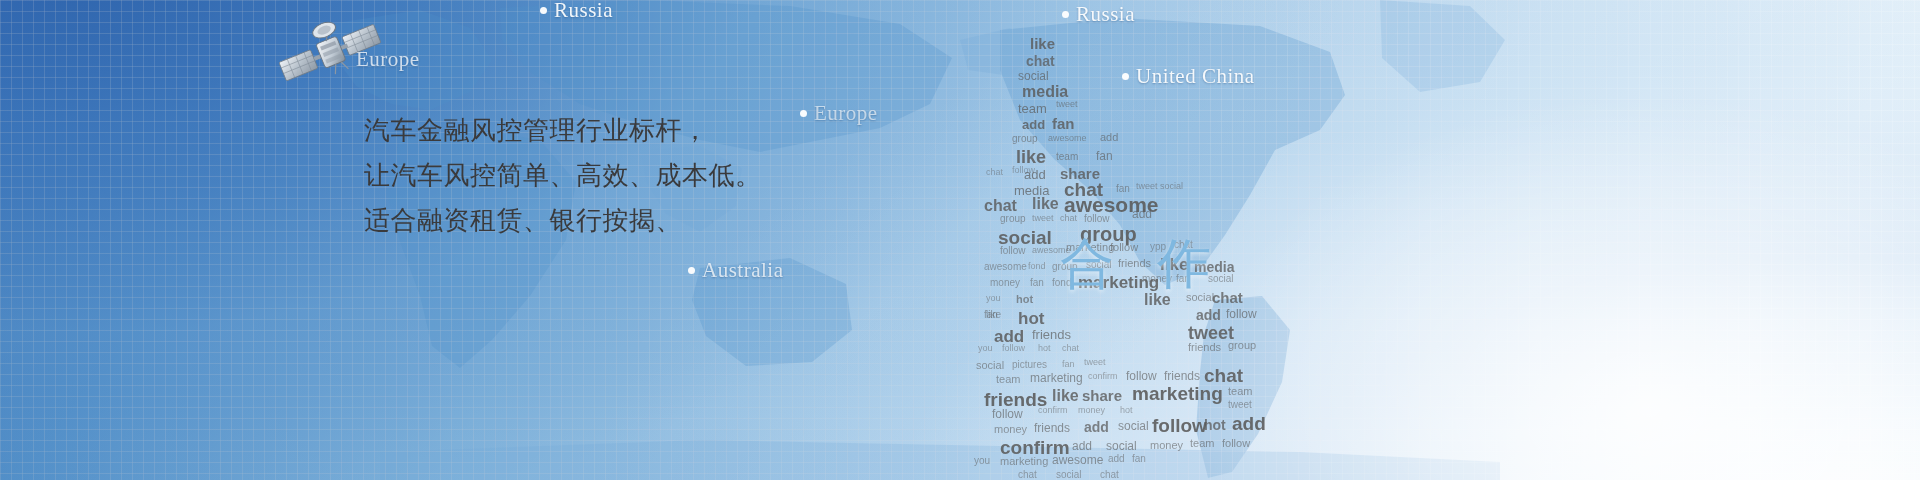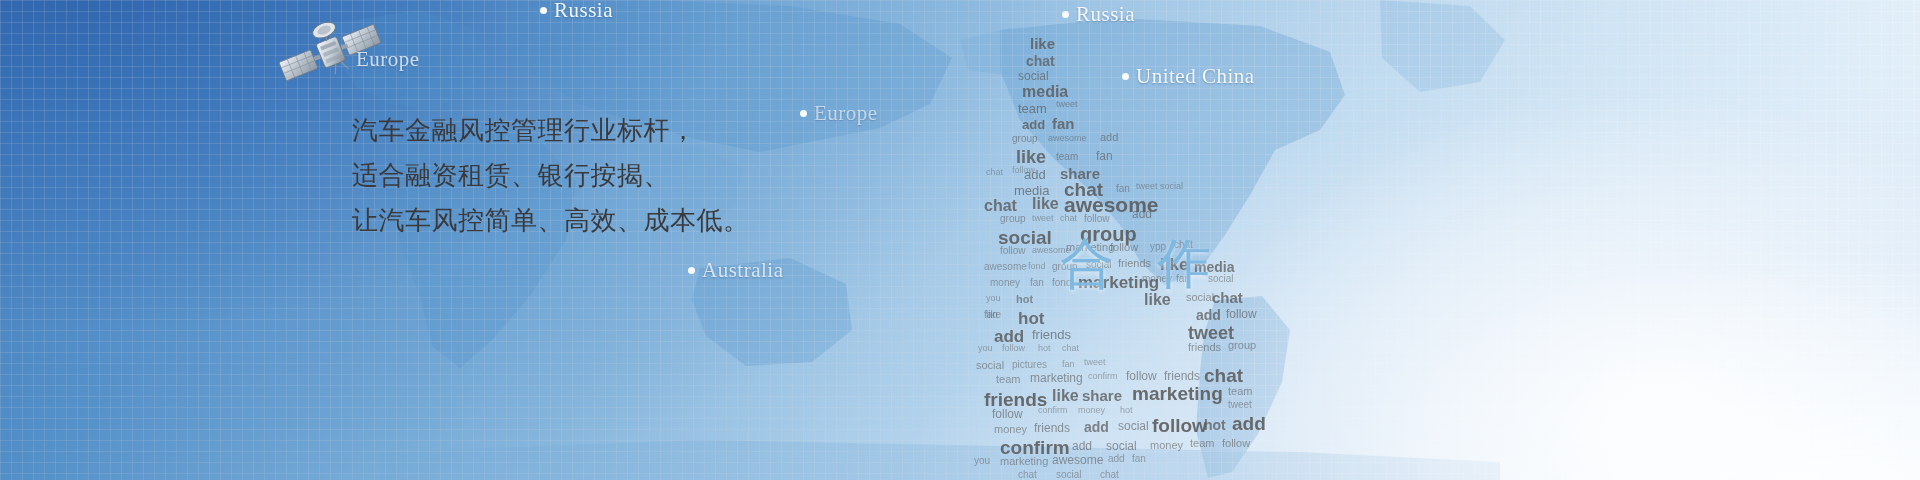--- a/index.html
+++ b/index.html
@@ -108,21 +108,21 @@
     text-shadow: 0 1px 0 rgba(255,255,255,0.35);
   }
   .subcopy {
     margin: 8px 0 0 3px;
     font-size: 26px;
     line-height: 45px;
     color: #3a3a3c;
     letter-spacing: 0.5px;
     white-space: nowrap;
   }
-  .subcopy .line { display: block; }
+  .subcopy .line { display: block; padding-left: 12px; }
 
   
   .wordcloud {
     position: absolute;
     left: 960px;
     top: 18px;
     width: 330px;
     height: 462px;
     pointer-events: none;
   }
@@ -257,22 +257,22 @@
   <div class="place-label dimmer" id="lbl-china">
     <span class="dot"></span><span>Europe</span>
   </div>
   <div class="place-label dim" id="lbl-australia">
     <span class="dot"></span><span>Australia</span>
   </div>
 
   <div class="copy-block">
     <div class="subcopy">
       <span class="line">汽车金融风控管理行业标杆，</span>
+      <span class="line">让汽车风控简单、高效、成本低。</span>
       <span class="line">适合融资租赁、银行按揭、</span>
-      <span class="line">让汽车风控简单、高效、成本低。</span>
     </div>
   </div>
 
   <div class="wordcloud" id="wordcloud">
       <span class="wc-word" style="left: 70px; top: 18px; font-size: 15px; font-weight: 700; opacity: 0.8;">like</span>
       <span class="wc-word" style="left: 66px; top: 36px; font-size: 14px; font-weight: 700; opacity: 0.72;">chat</span>
       <span class="wc-word" style="left: 58px; top: 52px; font-size: 12px; font-weight: 400; opacity: 0.66;">social</span>
       <span class="wc-word" style="left: 62px; top: 66px; font-size: 16px; font-weight: 700; opacity: 0.82;">media</span>
       <span class="wc-word" style="left: 58px; top: 84px; font-size: 13px; font-weight: 400; opacity: 0.7;">team</span>
       <span class="wc-word" style="left: 96px; top: 82px; font-size: 9px; font-weight: 400; opacity: 0.55;">tweet</span>

